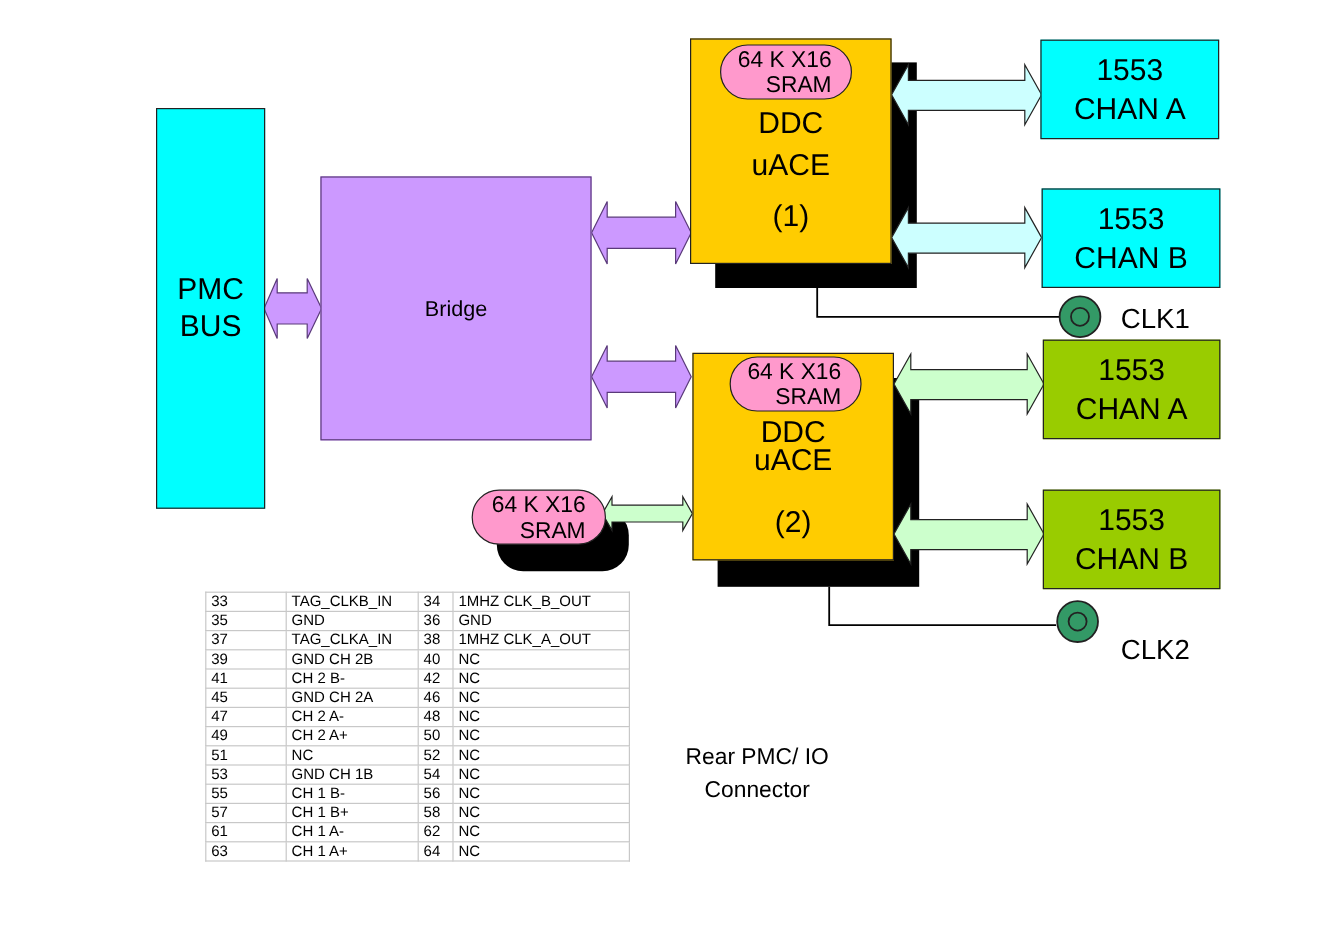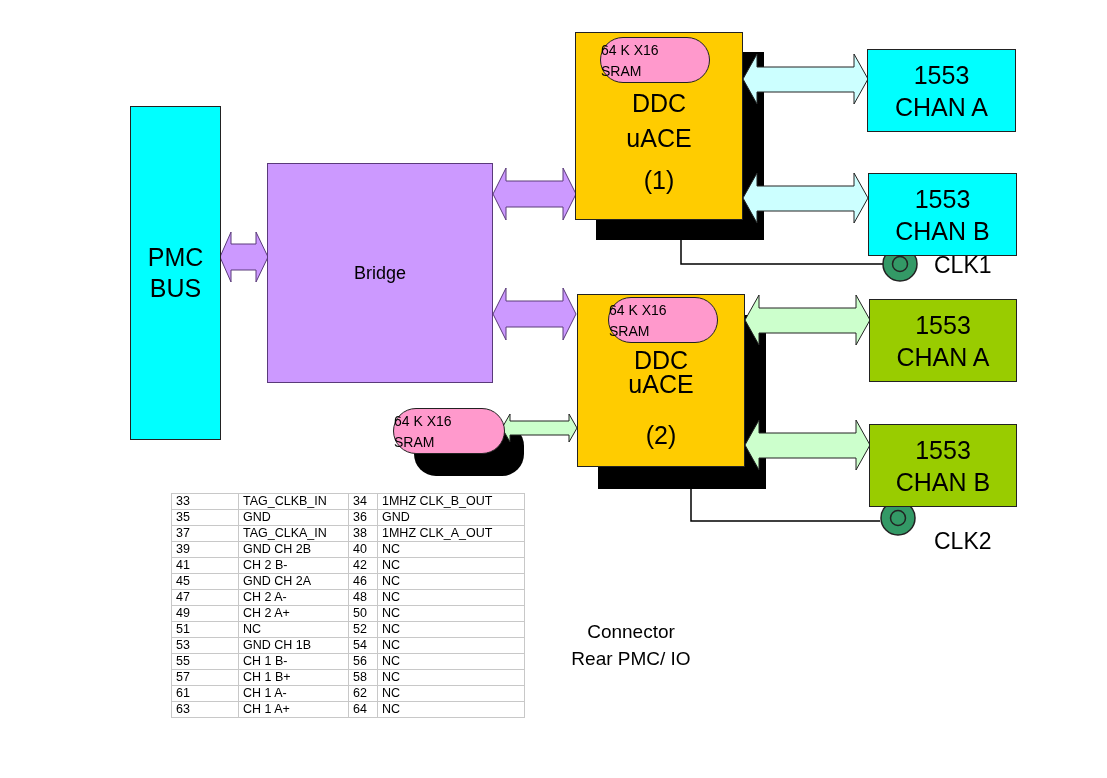--- a/index.html
+++ b/index.html
@@ -1,29 +1,29 @@
 <!DOCTYPE html>
 <html><head>
 <meta charset="utf-8">
 <style>
   html, body { margin:0; padding:0; background:#ffffff; }
   body { width:1107px; height:778px; position:relative; overflow:hidden;
          font-family:"Liberation Sans", sans-serif; color:#000; }
   .box { position:absolute; box-sizing:border-box; border:1.5px solid #222;
-         display:flex; align-items:center; justify-content:center; text-align:center;margin-top:16px; }
+         display:flex; align-items:center; justify-content:center; text-align:center; }
   svg.arrows { position:absolute; left:0; top:0; }
   .pmc { left:130px; top:90px; width:91px; height:334px; background:#00ffff;
          font-size:25px; line-height:31px; }
   .bridge { left:267px; top:147px; width:226px; height:220px; background:#cc99ff;
             border-color:#5a3a7a; font-size:18px; }
   .shadow { position:absolute; background:#000; }
   .uace { position:absolute; box-sizing:border-box; border:1.5px solid #222; background:#ffcc00; }
   .uace-text { position:absolute; width:100%; text-align:center; font-size:25px; line-height:32px; }
   .sram { position:absolute; box-sizing:border-box; border:1.5px solid #222; background:#ff99cc;
-          border-radius:24px; font-size:14px; line-height:21px; padding-right:16px; }
+          border-radius:24px; font-size:19px; line-height:21px; text-align:right; padding-right:16px; }
   .chan { font-size:25px; line-height:32px; }
   .chan-cyan { background:#00ffff; }
   .chan-green { background:#99cc00; }
   .clk-label { position:absolute; font-size:23px; }
   .caption { position:absolute; font-size:19px; line-height:27px; text-align:center; }
   table.pins { position:absolute; left:171px; top:493px; border-collapse:collapse;
                font-size:12.5px; line-height:13.5px; }
   table.pins td { border:1px solid #c8c8c8; padding:0 4px; height:15px; white-space:nowrap; }
   table.pins td.c1 { width:58px; }
   table.pins td.c2 { width:101px;margin-left:36px; }
@@ -217,15 +217,15 @@
       <tr>
         <td class="c1">63</td>
         <td class="c2">CH 1 A+</td>
         <td class="c3">64</td>
         <td class="c4">NC</td>
       </tr>
     </tbody>
 </table>
 
 <div class="caption" style="left:556px;top:618px;width:150px;">
+  <div>Rear PMC/ IO</div>
   <div>Connector</div>
-  <div>Rear PMC/ IO</div>
 </div>
 
 </body></html>

